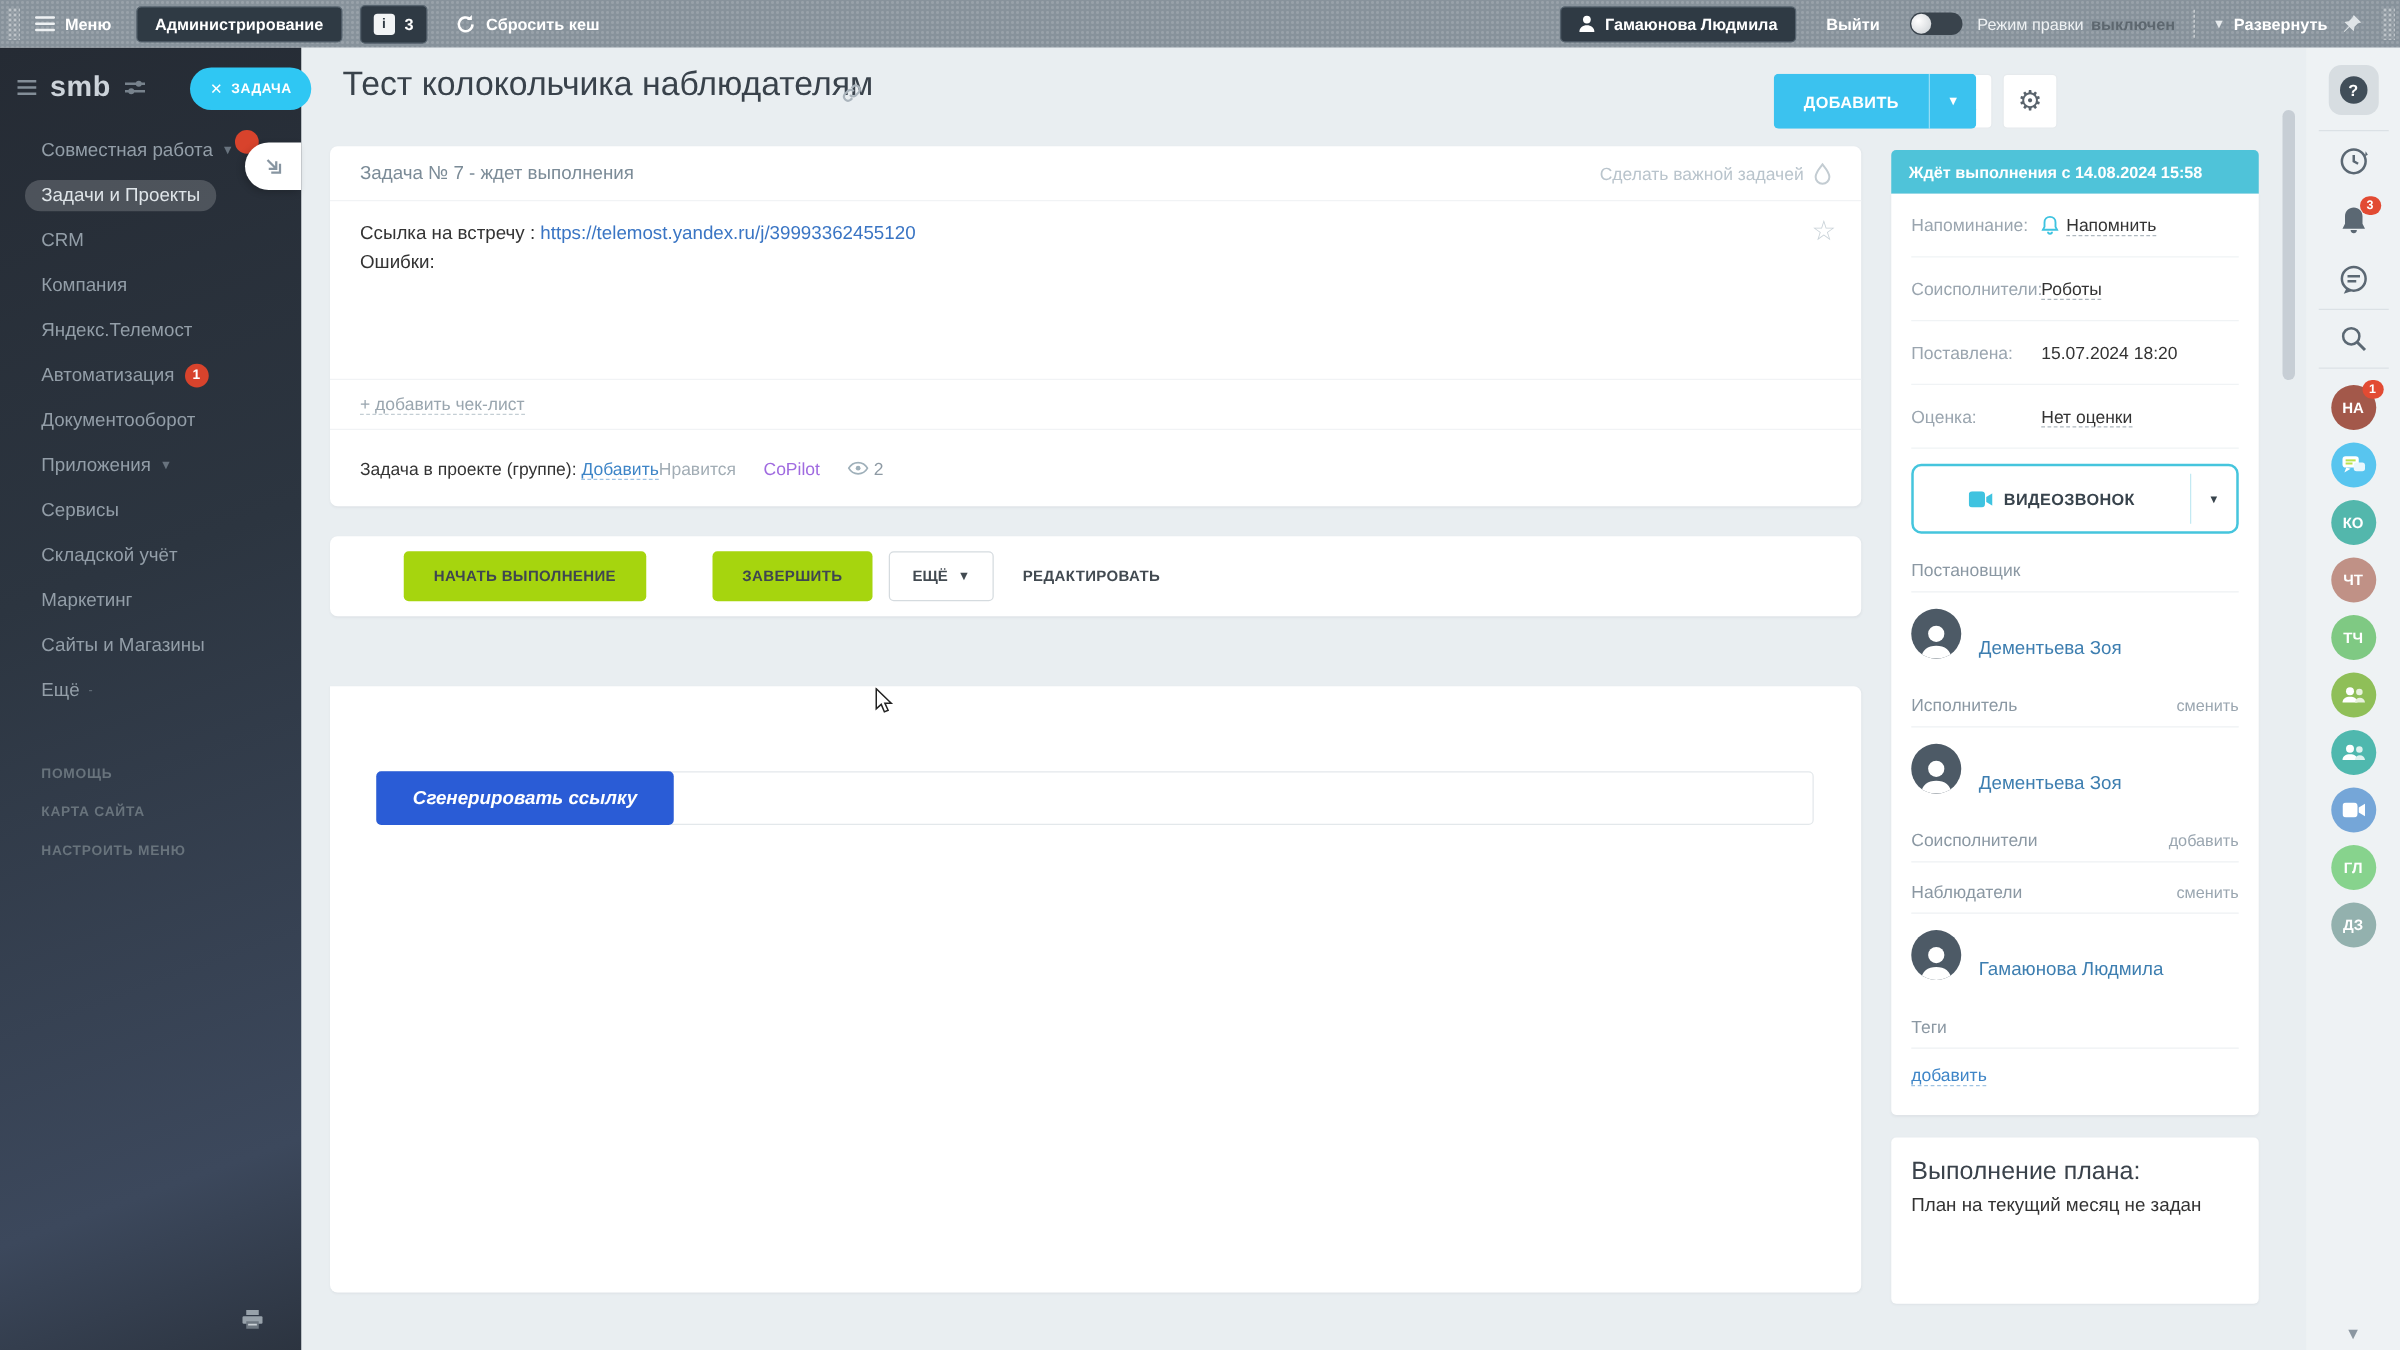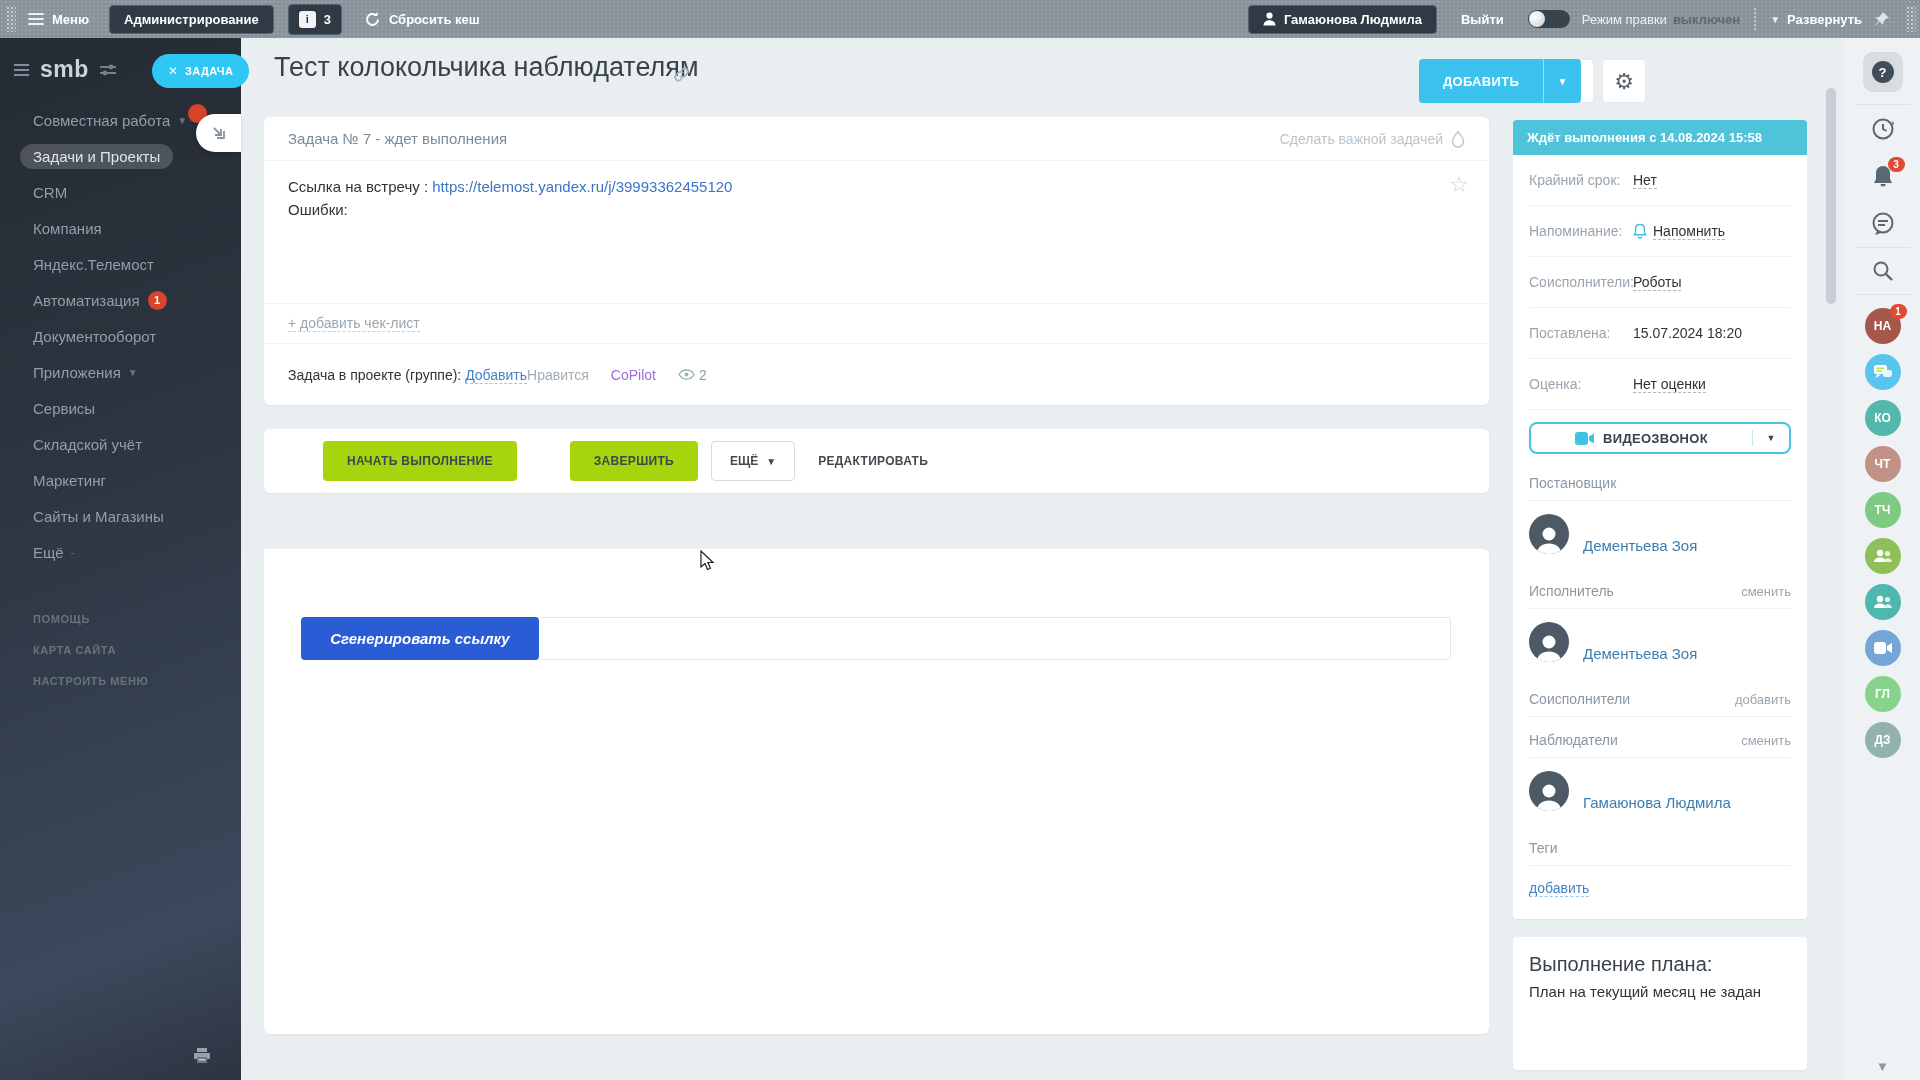--- a/index.html
+++ b/index.html
@@ -135,21 +135,21 @@
 
   
   .rp { position:absolute; left:1272px; top:82px; width:294px; }
   .rp-banner { height:35px; background:#4fc3d9; border-radius:4px 4px 0 0; display:flex; align-items:center;
     padding:0 14px; color:#fff; font-size:13px; font-weight:bold; }
   .rp-card { background:#fff; border-radius:0 0 4px 4px; box-shadow:0 1px 2px rgba(60,70,80,.06); padding-bottom:6px; }
   .frow { height:51px; margin:0 16px; display:flex; align-items:center; border-bottom:1px solid #f0f3f5; }
   .frow .fl { width:104px; color:#9aa5af; font-size:14px; }
   .frow .fv { color:#333; font-size:14px; display:flex; align-items:center; gap:6px; }
   .du { border-bottom:1px dashed #aeb8bf; cursor:pointer; }
-  .video-btn { margin:12px 16px 6px; height:32px; border:2px solid #45c5dd; border-radius:8px; background:#fff;
+  .video-btn { margin:12px 16px 6px; height:56px; border:2px solid #45c5dd; border-radius:8px; background:#fff;
     display:flex; align-items:stretch; cursor:pointer; }
   .vb-main { flex:1; display:flex; align-items:center; justify-content:center; gap:9px; color:#38434c;
     font-size:13px; font-weight:bold; letter-spacing:.3px; }
   .vb-split { width:1px; background:#c3e9f2; margin:6px 0; }
   .vb-drop { width:36px; display:flex; align-items:center; justify-content:center; color:#38434c; font-size:9px; }
   .sec { margin:0 16px; }
   .sec-title { display:flex; justify-content:space-between; align-items:center; padding:15px 0 9px;
     border-bottom:1px solid #eef1f3; }
   .sec-title .st { color:#8b98a3; font-size:14px; }
   .sec-title .sa { color:#9aa6b0; font-size:13px; cursor:pointer; }
@@ -473,26 +473,20 @@
     <div class="cursor">
       <svg width="15" height="22" viewBox="0 0 15 22">
         <path d="M1 1v16l4-3.5 2.5 6 3-1.3-2.6-5.7H13z" fill="#fff" stroke="#222" stroke-width="1.2"></path>
       </svg>
     </div>
 
     <div class="rp">
       <div class="rp-banner">Ждёт выполнения с 14.08.2024 15:58</div>
       <div class="rp-card">
         <div class="frow">
-          <span class="fl">Крайний срок:</span>
-          <span class="fv">
-              <span class="du">Нет</span>
-            </span>
-        </div>
-        <div class="frow">
           <span class="fl">Напоминание:</span>
           <span class="fv">
             <svg width="14" height="16" viewBox="0 0 14 16">
               <path d="M7 1.5c2.6 0 4.4 1.8 4.4 4.4v3.6l1.3 2.3H1.3l1.3-2.3V5.9C2.6 3.3 4.4 1.5 7 1.5z" fill="none" stroke="#3fc3e0" stroke-width="1.5"></path>
               <path d="M5.4 13.4a1.6 1.6 0 0 0 3.2 0" fill="none" stroke="#3fc3e0" stroke-width="1.5"></path>
             </svg>
             <span class="du">Напомнить</span>
           </span>
         </div>
         <div class="frow">

